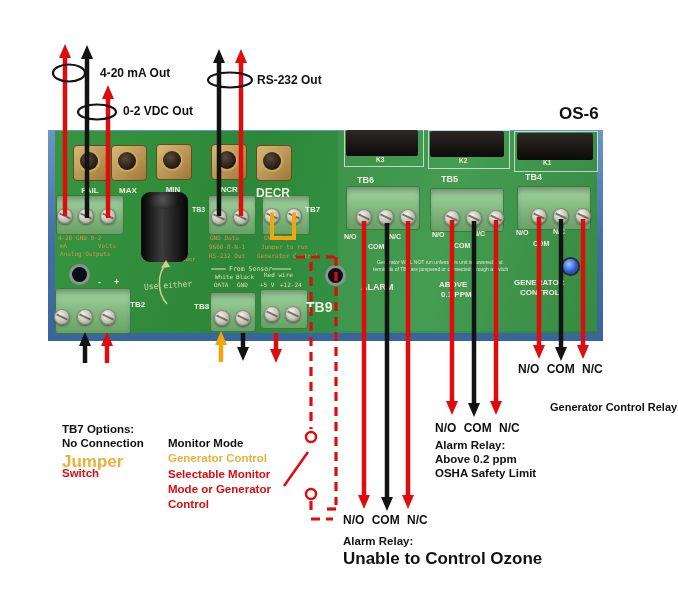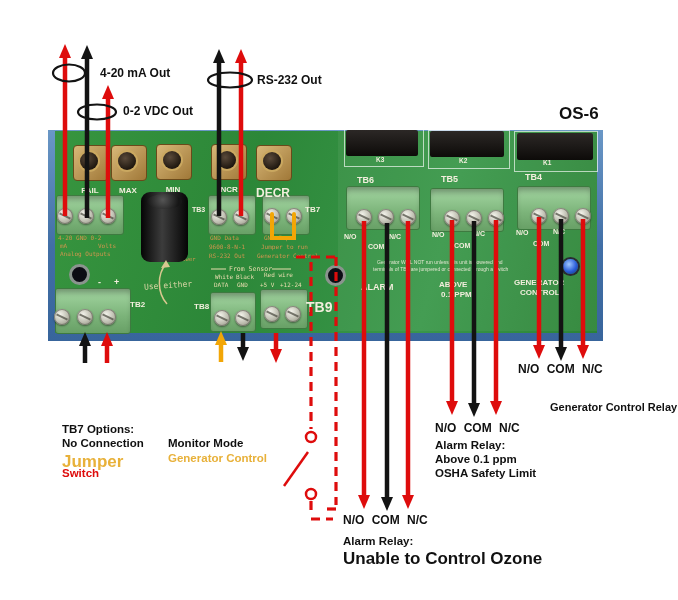--- a/index.html
+++ b/index.html
@@ -297,26 +297,27 @@
       <path class="sw" d="M284,486 L308,452" stroke-width="2.6"></path>
     </g>
   </svg>
 
   <div class="ann txt" style="left:62px;top:423px;font-size:11.5px;">TB7 Options:</div>
   <div class="ann txt" style="left:62px;top:437px;font-size:11.5px;">No Connection</div>
   <div class="ann txt" style="left:168px;top:437px;font-size:11.5px;">Monitor Mode</div>
   <div class="ann txt opt-y" style="left:62px;top:452px;font-size:17px;">Jumper</div>
   <div class="ann txt opt-y" style="left:168px;top:452px;font-size:11.5px;">Generator Control</div>
   <div class="ann txt opt-r" style="left:62px;top:467px;font-size:11.5px;">Switch</div>
+  <div class="ann txt opt-r" style="left:168px;top:467px;font-size:11.5px;width:120px;white-space:normal;line-height:14.8px;">Selectable Monitor Mode or Generator Control</div>
 
   <div class="ann txt contacts" style="left:518px;top:362px;">N/O COM N/C</div>
   <div class="ann txt" style="left:518px;top:401px;font-size:11px;margin-left:32px;">Generator Control Relay</div>
 
   <div class="ann txt contacts" style="left:435px;top:421px;">N/O COM N/C</div>
   <div class="ann txt" style="left:435px;top:439px;font-size:11.5px;">Alarm Relay:</div>
-  <div class="ann txt" style="left:435px;top:453px;font-size:11.5px;">Above 0.1 ppm</div>
+  <div class="ann txt" style="left:435px;top:453px;font-size:11.5px;">Above 0.2 ppm</div>
   <div class="ann txt" style="left:435px;top:467px;font-size:11.5px;">OSHA Safety Limit</div>
 
   <div class="ann txt contacts" style="left:343px;top:513px;">N/O COM N/C</div>
   <div class="ann txt" style="left:343px;top:535px;font-size:11.5px;">Alarm Relay:</div>
   <div class="ann txt" style="left:343px;top:549px;font-size:17px;">Unable to Control Ozone</div>
 
 </div>
 
 </body></html>

